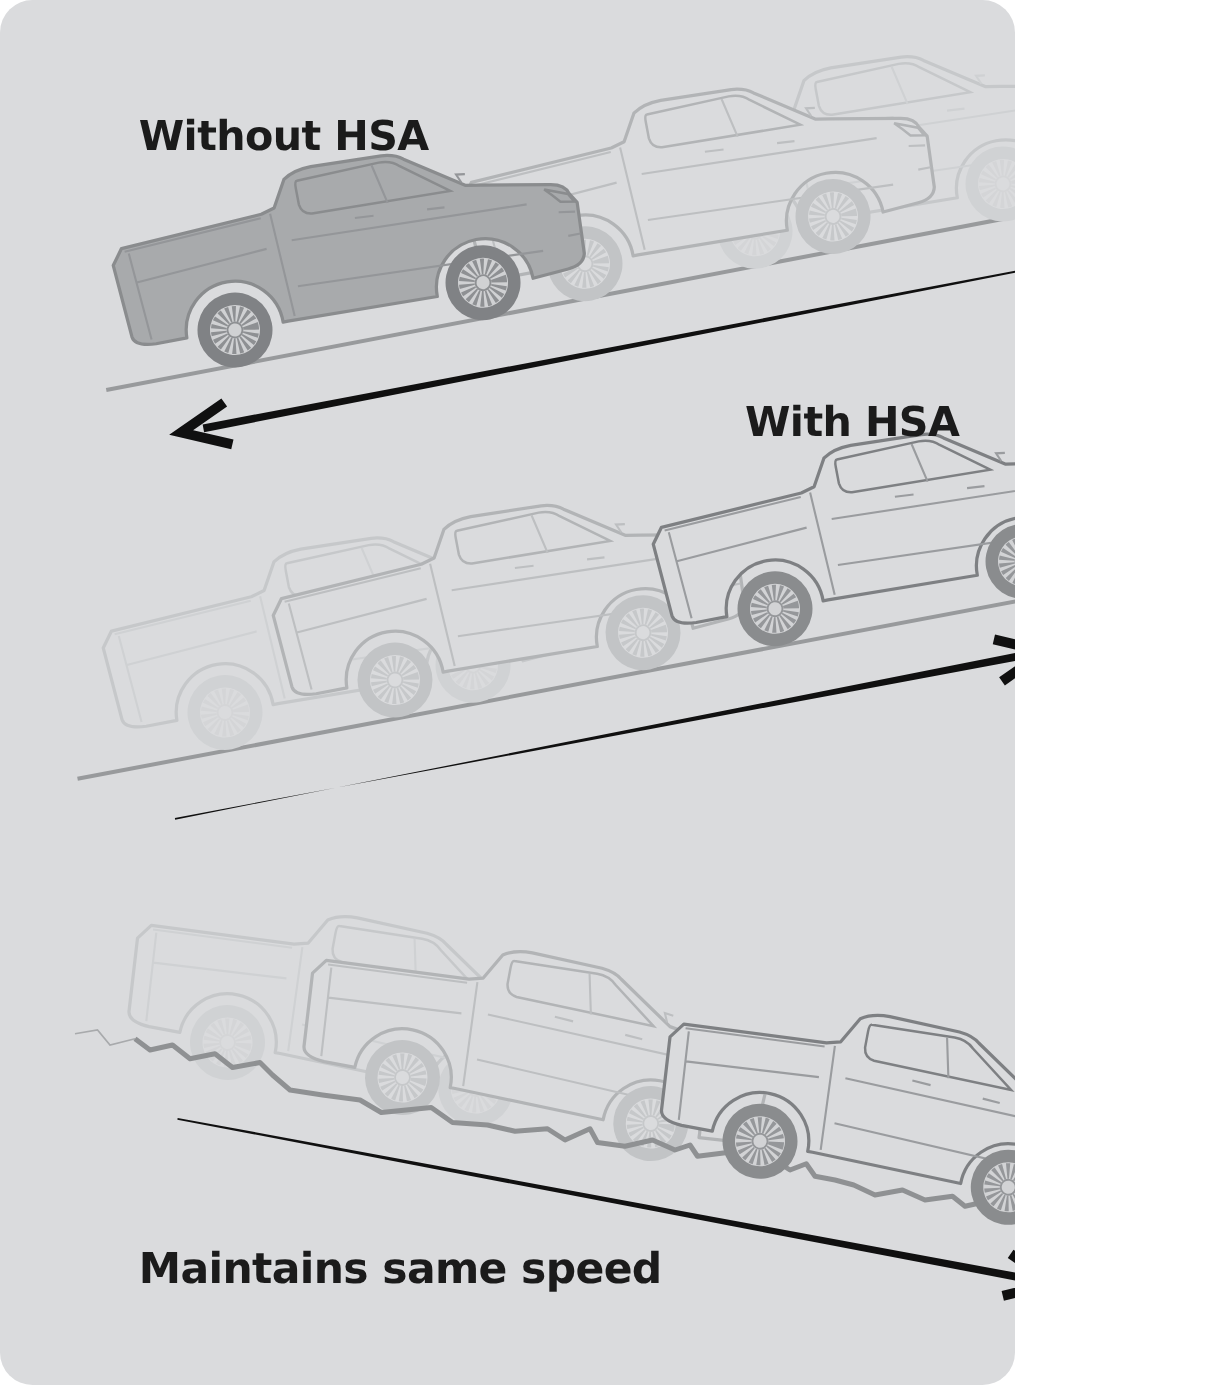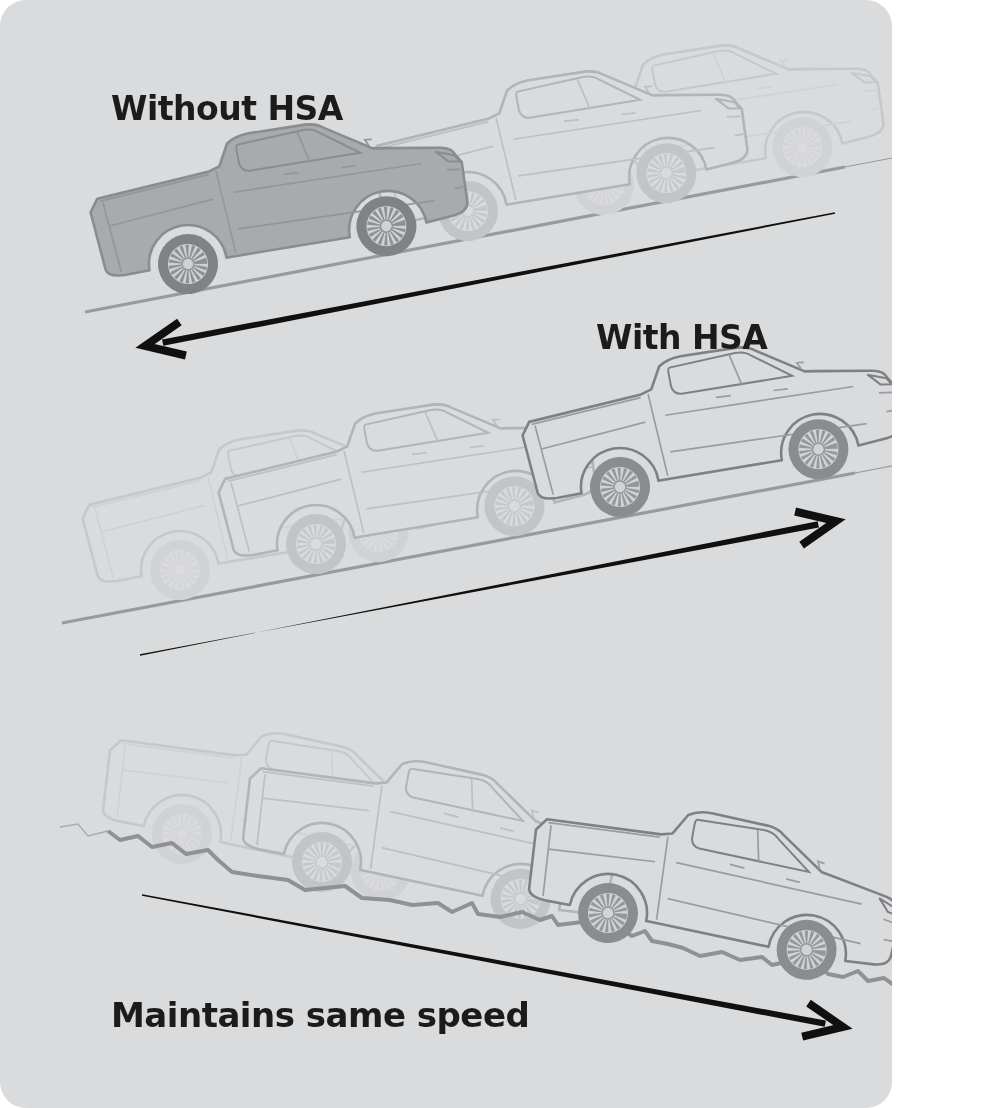--- a/index.html
+++ b/index.html
@@ -2,21 +2,21 @@
 <html style="--page-background: #ffffff; --panel-background: #dadbdd; --label-text: #1b1b1b; --arrow: #101010; --road: #989a9c; --terrain: #8f9193; --truck-solid-fill: #a8aaac; --truck-solid-outline: #8a8c8e; --truck-outline-main: #7e8083; --truck-ghost-near: #b2b4b6; --truck-ghost-far: #c6c8ca;"><head>
 <meta charset="utf-8">
 <style>
   html,body{
     margin:0; padding:0;
     background: var(--page-background, #ffffff);
     font-family: "DejaVu Sans", "Liberation Sans", sans-serif;
   }
   .canvas{
     position:relative;
-    width:892px; height:1108px;
+    width:812px; height:1108px;
     background: var(--panel-background, #dadbdd);
     border-radius:26px;
     overflow:hidden;
   }
   .canvas svg{ position:absolute; left:0; top:0; }
   .label{
     position:absolute;
     font-weight:700;
     color: var(--label-text, #1b1b1b);
     letter-spacing:-0.5px;

